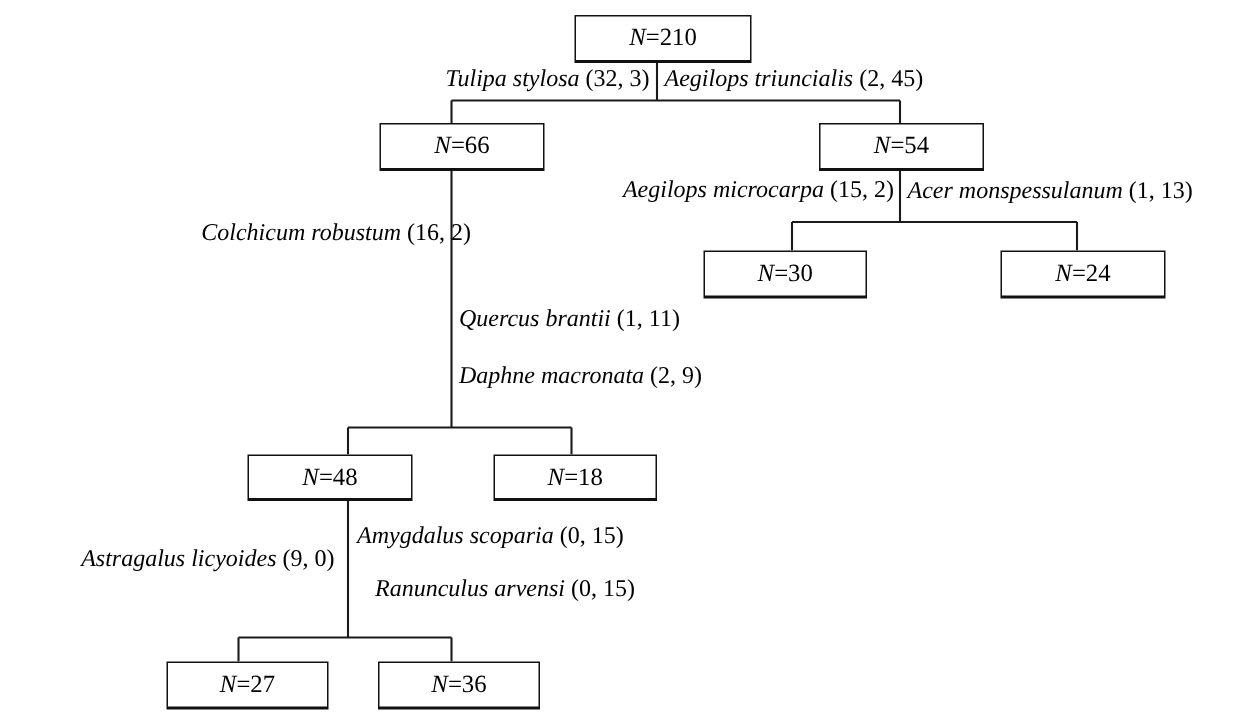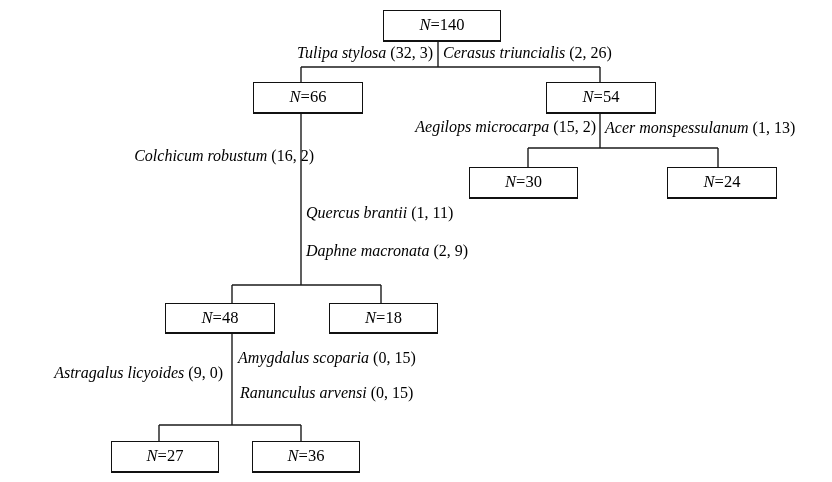--- a/index.html
+++ b/index.html
@@ -35,21 +35,21 @@
   <line x1="381" y1="285" x2="381" y2="303"></line>
 
   <line x1="232" y1="333" x2="232" y2="425"></line>
   <line x1="159" y1="425" x2="301" y2="425"></line>
   <line x1="159" y1="425" x2="159" y2="441"></line>
   <line x1="301" y1="425" x2="301" y2="441"></line>
 </svg>
 
 <div class="node" style="left:383px;top:10px;width:118px;height:32px">
   <span class="nvar">N</span>
-    <span>=140</span>
+    <span>=210</span>
 </div>
 <div class="node" style="left:253px;top:82px;width:110px;height:32px">
   <span class="nvar">N</span>
     <span>=66</span>
 </div>
 <div class="node" style="left:546px;top:82px;width:110px;height:32px">
   <span class="nvar">N</span>
     <span>=54</span>
 </div>
 <div class="node" style="left:469px;top:167px;width:109px;height:32px">
@@ -74,21 +74,21 @@
 </div>
 <div class="node" style="left:252px;top:441px;width:108px;height:32px">
   <span class="nvar">N</span>
     <span>=36</span>
 </div>
 
 <div class="lbl" style="right:399px;top:44px">
   <i>Tulipa stylosa</i> <span>(32, 3)</span>
 </div>
 <div class="lbl" style="left:443px;top:44px">
-  <i>Cerasus triuncialis</i> <span>(2, 26)</span>
+  <i>Aegilops triuncialis</i> <span>(2, 45)</span>
 </div>
 
 <div class="lbl" style="right:236px;top:118px">
   <i>Aegilops microcarpa</i> <span>(15, 2)</span>
 </div>
 <div class="lbl" style="left:605px;top:119px">
   <i>Acer monspessulanum</i> <span>(1, 13)</span>
 </div>
 
 <div class="lbl" style="right:518px;top:147px">
@@ -100,15 +100,15 @@
 <div class="lbl" style="left:306px;top:242px">
   <i>Daphne macronata</i> <span>(2, 9)</span>
 </div>
 
 <div class="lbl" style="right:609px;top:364px">
   <i>Astragalus licyoides</i> <span>(9, 0)</span>
 </div>
 <div class="lbl" style="left:238px;top:349px">
   <i>Amygdalus scoparia</i> <span>(0, 15)</span>
 </div>
-<div class="lbl" style="left:240px;top:384px">
+<div class="lbl" style="left:250px;top:384px">
   <i>Ranunculus arvensi</i> <span>(0, 15)</span>
 </div>
 
 </body></html>

